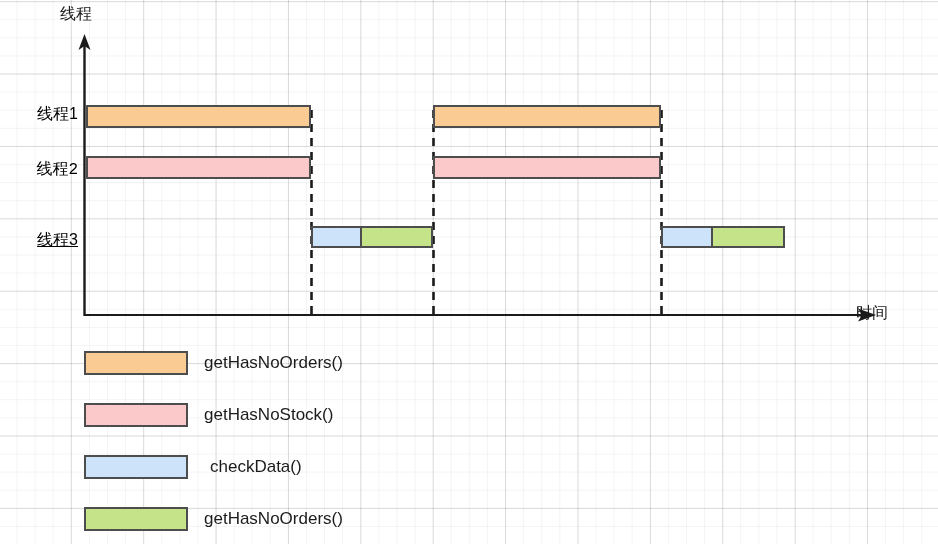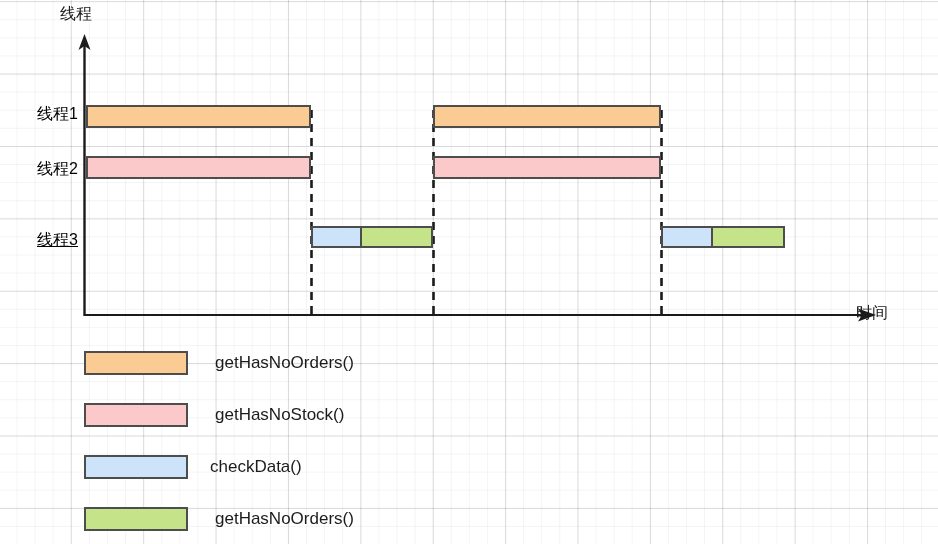--- a/index.html
+++ b/index.html
@@ -83,21 +83,21 @@
     position: absolute;
     left: 0;
     top: 0;
     width: 104px;
     height: 24px;
     box-sizing: border-box;
     border: 2px solid #4d4d4d;
   }
   .legend-text {
     position: absolute;
-    left: 131px;
+    left: 120px;
     top: 2px;
     font-size: 17px;
     color: #1b1b1b;
     white-space: nowrap;
     line-height: 20px;
   }
   .legend-text.indent { left: 126px; }
 </style>
 </head>
 <body>
@@ -115,21 +115,21 @@
     <line x1="311.5" y1="110" x2="311.5" y2="315" stroke="#1b1b1b" stroke-width="2.6" stroke-dasharray="8 6"></line>
     <line x1="433.5" y1="110" x2="433.5" y2="315" stroke="#1b1b1b" stroke-width="2.6" stroke-dasharray="8 6"></line>
     <line x1="661.5" y1="110" x2="661.5" y2="315" stroke="#1b1b1b" stroke-width="2.6" stroke-dasharray="8 6"></line>
   </svg>
 
   <div class="axis-label" id="y-axis-label">线程</div>
   <div class="axis-label" id="x-axis-label">时间</div>
 
   <div id="row-labels">
       <div class="row-label-box" style="top: 104px;"><span>线程1</span></div>
-      <div class="row-label-box" style="top: 159px;"><span>线程2</span></div>
+      <div class="row-label-box" style="top: 159px; font-family: Liberation Mono, monospace;"><span>线程2</span></div>
       <div class="row-label-box" style="top: 230px; text-decoration: underline;"><span>线程3</span></div>
     </div>
 
   <div id="bars">
       <div class="bar" title="线程1 : getHasNoOrders()" style="left: 86px; top: 105px; width: 225px; height: 23px; background: rgb(251, 203, 148);"></div>
       <div class="bar" title="线程1 : getHasNoOrders()" style="left: 433px; top: 105px; width: 228px; height: 23px; background: rgb(251, 203, 148);"></div>
       <div class="bar" title="线程2 : getHasNoStock()" style="left: 86px; top: 156px; width: 225px; height: 23px; background: rgb(251, 201, 201);"></div>
       <div class="bar" title="线程2 : getHasNoStock()" style="left: 433px; top: 156px; width: 228px; height: 23px; background: rgb(251, 201, 201);"></div>
       <div class="bar seg-left" title="线程3 : checkData()" style="left: 311px; top: 226px; width: 50px; height: 22px; background: rgb(204, 227, 249);"></div>
       <div class="bar seg-right" title="线程3 : saveCheckResult()" style="left: 361px; top: 226px; width: 72px; height: 22px; background: rgb(197, 227, 136);"></div>

